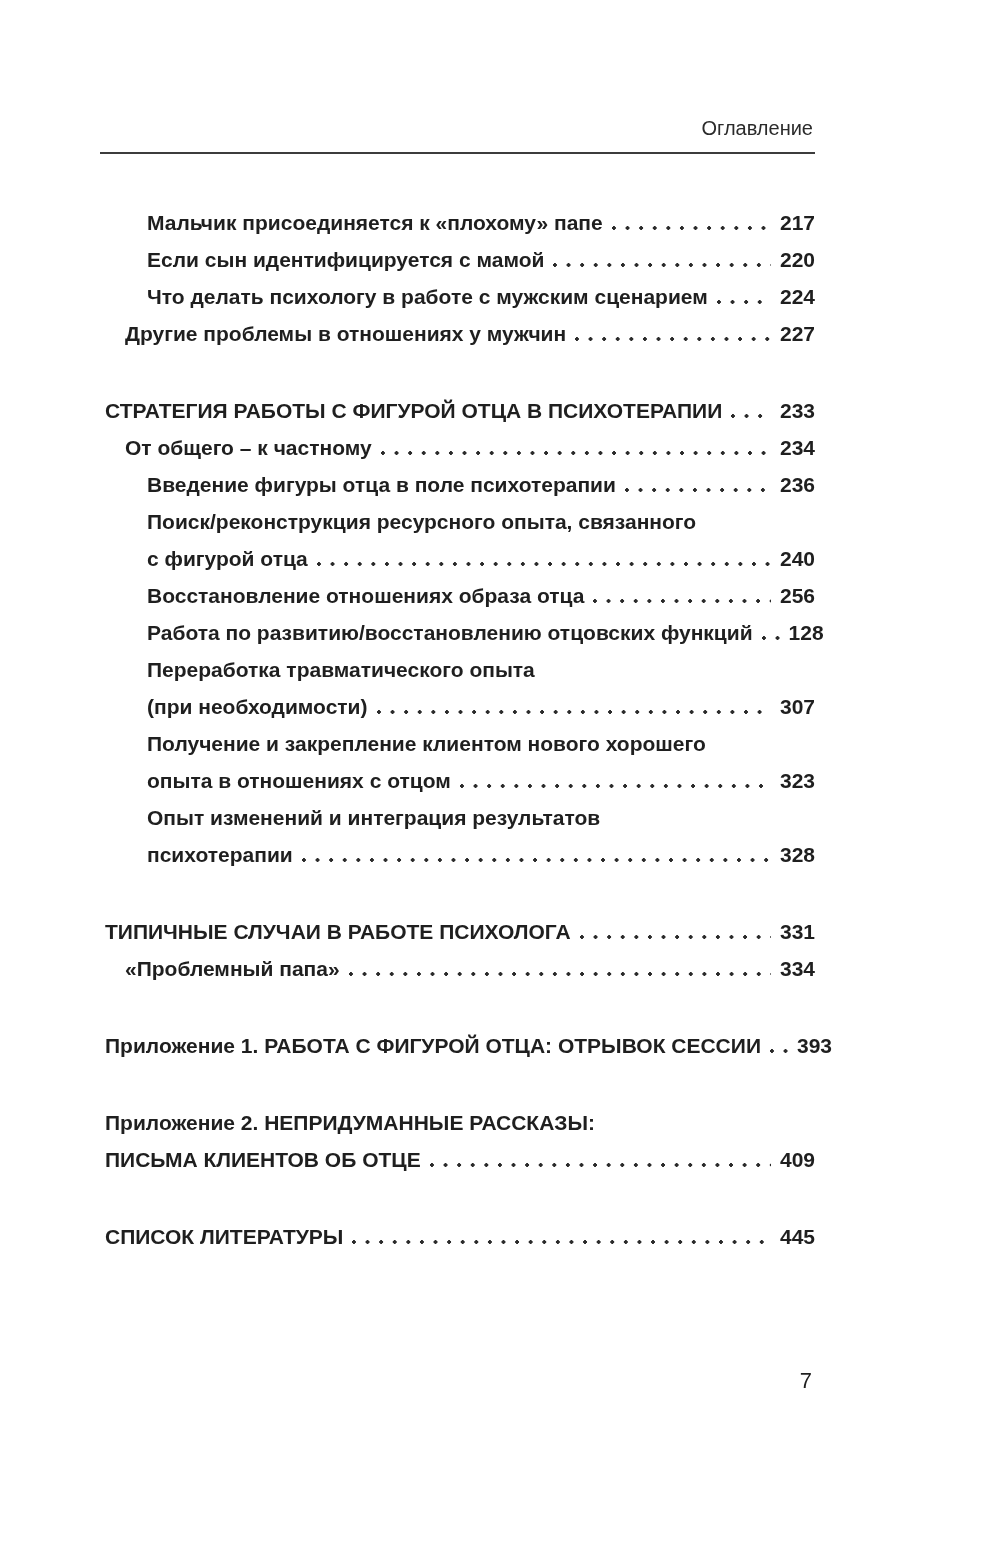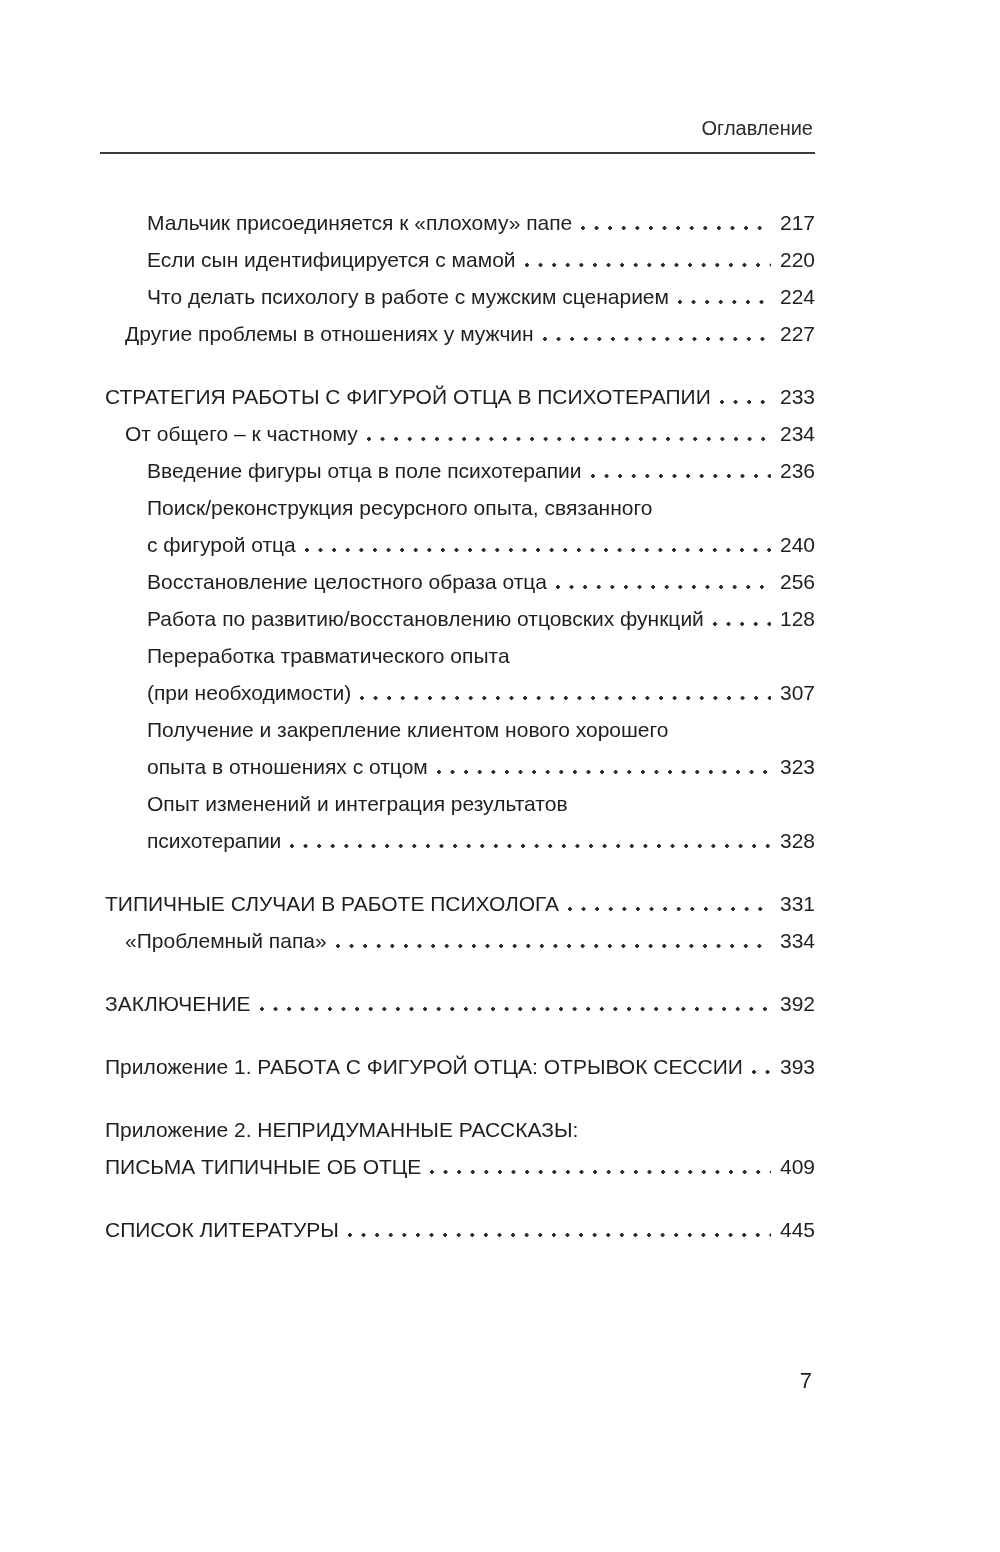--- a/index.html
+++ b/index.html
@@ -38,31 +38,32 @@
   .rule {
     border-bottom: 2px solid #3c3c3c;
   }
   .toc {
     margin: 50px 185px 0 105px; 
     font-size: 21px;
     line-height: 37px;
     color: #1f1f1f;
   }
   .entry.level-0 {
-    margin-top: 26px;
+    margin-top: 40px;
   }
   .entry:first-child {
     margin-top: 0;
   }
   .entry.level-1 .toc-line { padding-left: 20px; }
   .entry.level-2 .toc-line { padding-left: 42px; }
   .toc-line {
     display: flex;
     align-items: baseline;
     white-space: nowrap;
+    font-weight: bold;
   }
   .title {
     flex: 0 0 auto;
   }
   .dots {
     flex: 1 1 auto;
     min-width: 18px;
     height: 4px;
     margin-left: 9px;
     margin-right: 9px;
@@ -146,21 +147,21 @@
           <span class="title">Поиск/реконструкция ресурсного опыта, связанного</span>
         </div>
         <div class="toc-line">
           <span class="title">с фигурой отца</span>
           <span class="dots"></span>
           <span class="pagenum">240</span>
         </div>
       </div>
       <div class="entry level-2">
         <div class="toc-line">
-          <span class="title">Восстановление целостного образа отца</span>
+          <span class="title">Восстановление отношениях образа отца</span>
           <span class="dots"></span>
           <span class="pagenum">256</span>
         </div>
       </div>
       <div class="entry level-2">
         <div class="toc-line">
           <span class="title">Работа по развитию/восстановлению отцовских функций</span>
           <span class="dots"></span>
           <span class="pagenum">128</span>
         </div>
@@ -204,38 +205,31 @@
       </div>
       <div class="entry level-1">
         <div class="toc-line">
           <span class="title">«Проблемный папа»</span>
           <span class="dots"></span>
           <span class="pagenum">334</span>
         </div>
       </div>
       <div class="entry level-0">
         <div class="toc-line">
-          <span class="title">ЗАКЛЮЧЕНИЕ</span>
-          <span class="dots"></span>
-          <span class="pagenum">392</span>
-        </div>
-      </div>
-      <div class="entry level-0">
-        <div class="toc-line">
           <span class="title">Приложение 1. РАБОТА С ФИГУРОЙ ОТЦА: ОТРЫВОК СЕССИИ</span>
           <span class="dots"></span>
           <span class="pagenum">393</span>
         </div>
       </div>
       <div class="entry level-0">
         <div class="toc-line">
           <span class="title">Приложение 2. НЕПРИДУМАННЫЕ РАССКАЗЫ:</span>
         </div>
         <div class="toc-line">
-          <span class="title">ПИСЬМА ТИПИЧНЫЕ ОБ ОТЦЕ</span>
+          <span class="title">ПИСЬМА КЛИЕНТОВ ОБ ОТЦЕ</span>
           <span class="dots"></span>
           <span class="pagenum">409</span>
         </div>
       </div>
       <div class="entry level-0">
         <div class="toc-line">
           <span class="title">СПИСОК ЛИТЕРАТУРЫ</span>
           <span class="dots"></span>
           <span class="pagenum">445</span>
         </div>

